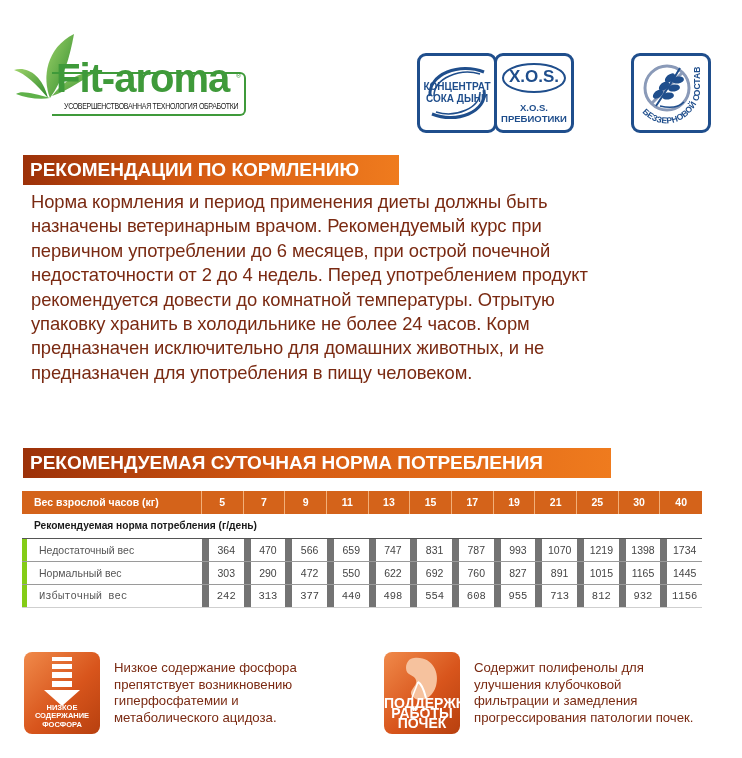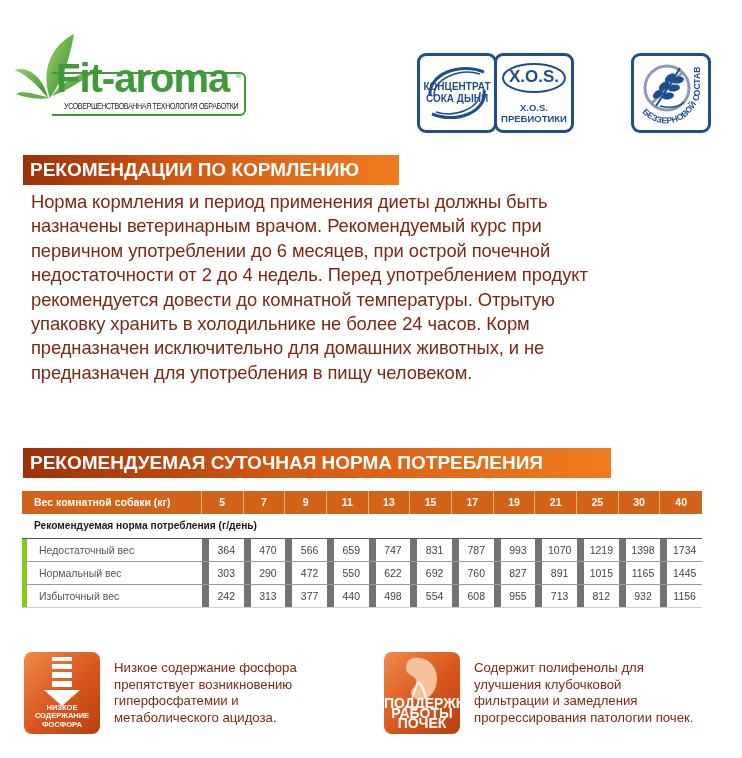--- a/index.html
+++ b/index.html
@@ -43,21 +43,21 @@
   .table { position: absolute; left: 22px; top: 491px; width: 680px; font-family: "Liberation Sans", sans-serif; }
   .thead { display: flex; height: 23px; background: #d4631a; color: #fff; font-weight: bold; font-size: 10.5px; }
   .thead .c { line-height: 23px; border-right: 1px solid #f2b07a; }
   .thead .c:last-child { border-right: none; }
   .c { text-align: center; }
   .c.first { width: 180px; text-align: left; padding-left: 12px; }
   .c.num { width: 41.7px; }
   .subhead { height: 24px; line-height: 24px; font-weight: bold; font-size: 10.2px; color: #1a1a1a; padding-left: 12px; }
   .tbody { border-top: 1px solid #555; }
   .trow { display: flex; height: 23px; border-bottom: 1px solid #9a9a9a; font-size: 10.5px; color: #444; }
-  .trow:last-child { border-bottom: 1px solid #cfcfcf; }
+  .trow:last-child { border-bottom: 1px solid #cfcfcf; font-family: Liberation Mono, monospace; }
   .trow .c { line-height: 23px; border-left: 7px solid #737373; }
   .trow .c.first { border-left: 5px solid #84cc16; color: #555; }
   .trow .c:last-child { border-right: none; }
 
   
   .feature { position: absolute; top: 652px; height: 84px; }
   .f1 { left: 24px; width: 330px; }
   .f2 { left: 384px; width: 330px; }
   .tile { position: absolute; left: 0; top: 0; width: 76px; height: 82px; border-radius: 8px;
     background: linear-gradient(135deg, #f08a4a 0%, #d8551c 55%, #b7400f 100%); overflow: hidden; }
@@ -138,21 +138,21 @@
   <span>рекомендуется довести до комнатной температуры. Отрытую</span>
   <span>упаковку хранить в холодильнике не более 24 часов. Корм</span>
   <span>предназначен исключительно для домашних животных, и не</span>
   <span>предназначен для употребления в пищу человеком.</span>
 </div>
 
 <div class="section-header sh2">РЕКОМЕНДУЕМАЯ СУТОЧНАЯ НОРМА ПОТРЕБЛЕНИЯ</div>
 
 <div class="table">
   <div class="thead">
-    <div class="c first">Вес комнатной собаки (кг)</div>
+    <div class="c first">Вес взрослой часов (кг)</div>
     <div class="c num">5</div>
     <div class="c num">7</div>
     <div class="c num">9</div>
     <div class="c num">11</div>
     <div class="c num">13</div>
     <div class="c num">15</div>
     <div class="c num">17</div>
     <div class="c num">19</div>
     <div class="c num">21</div>
     <div class="c num">25</div>

